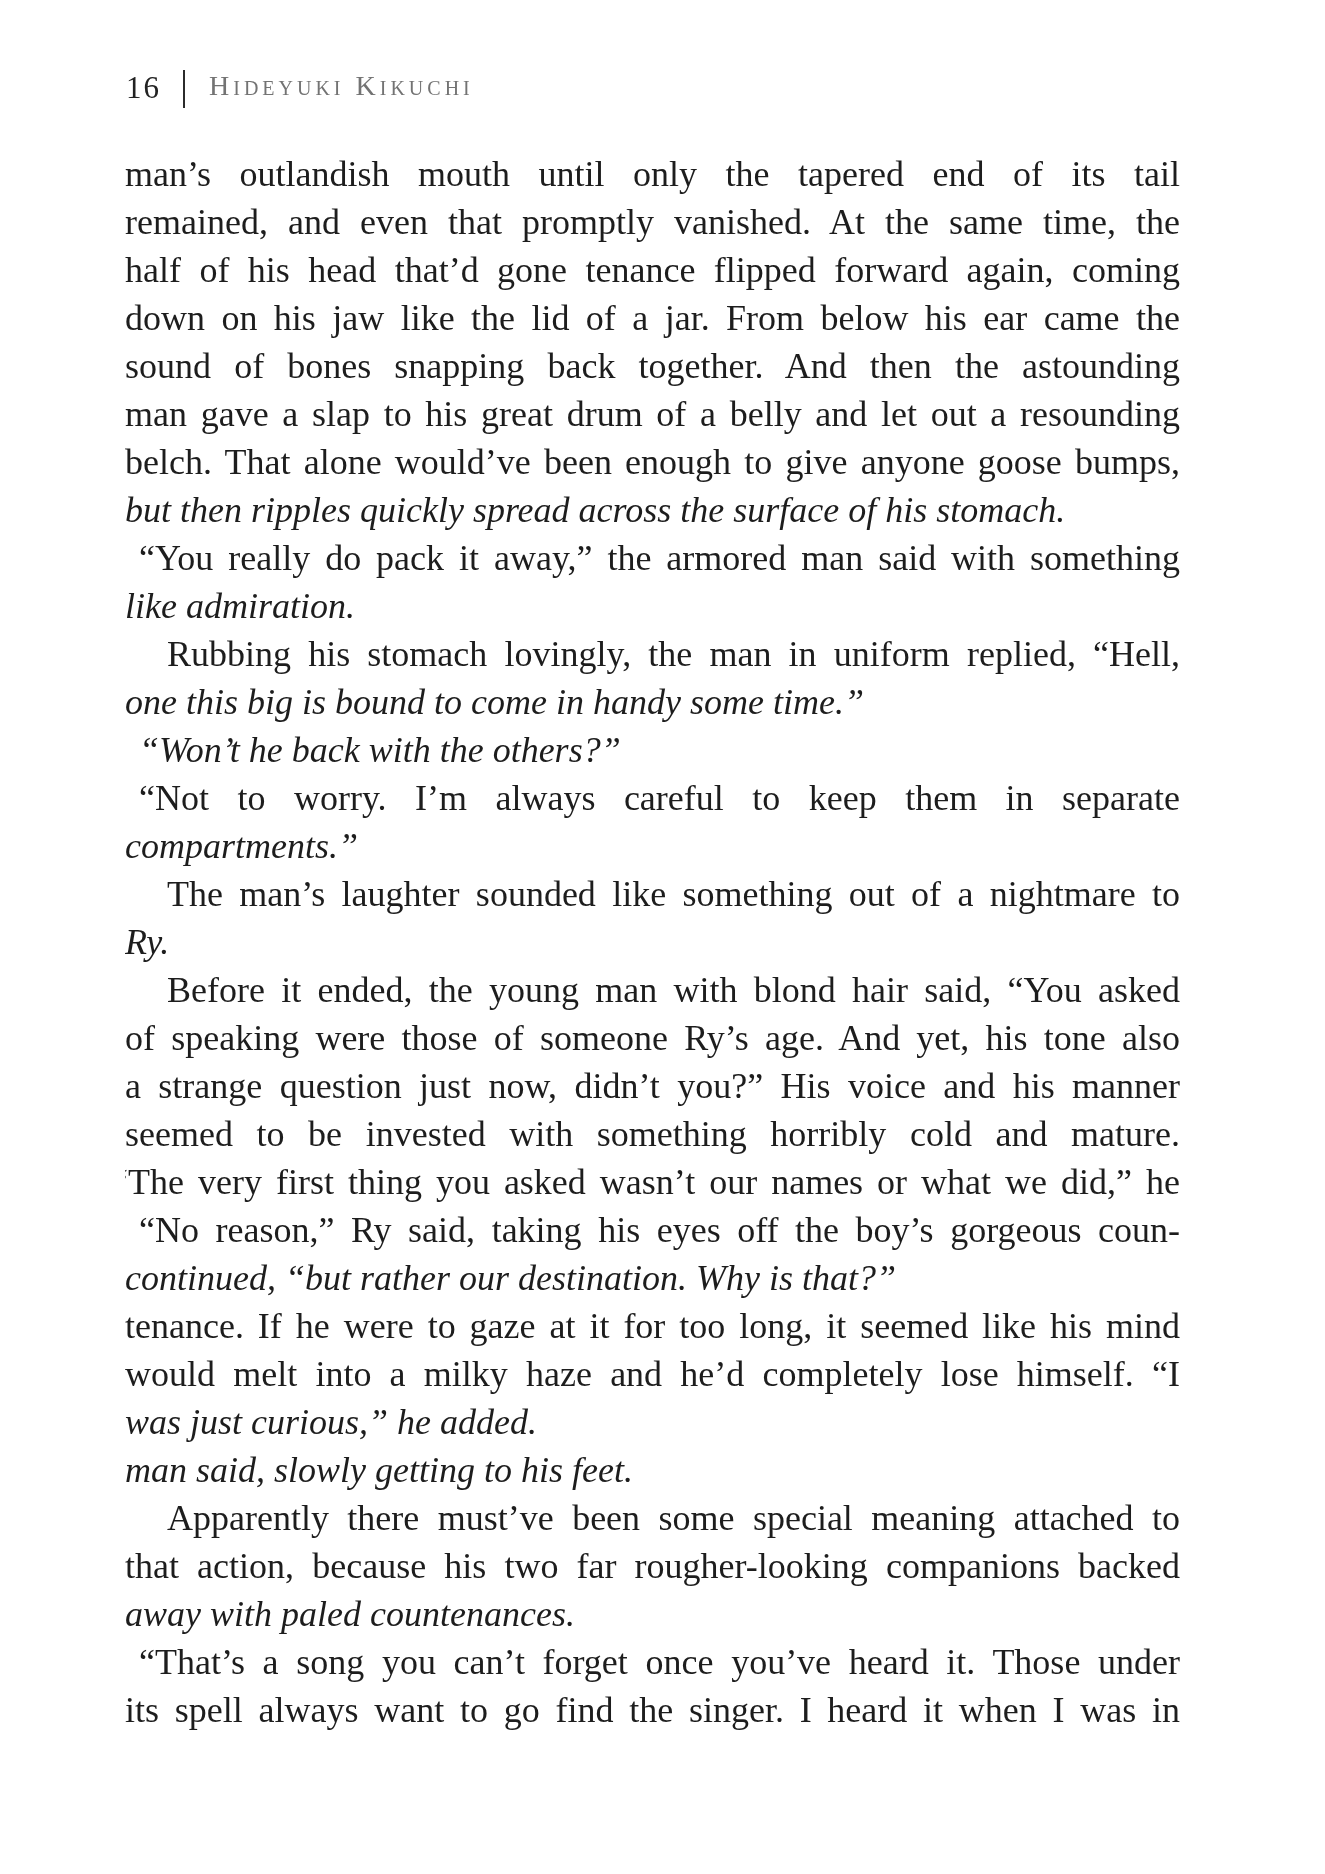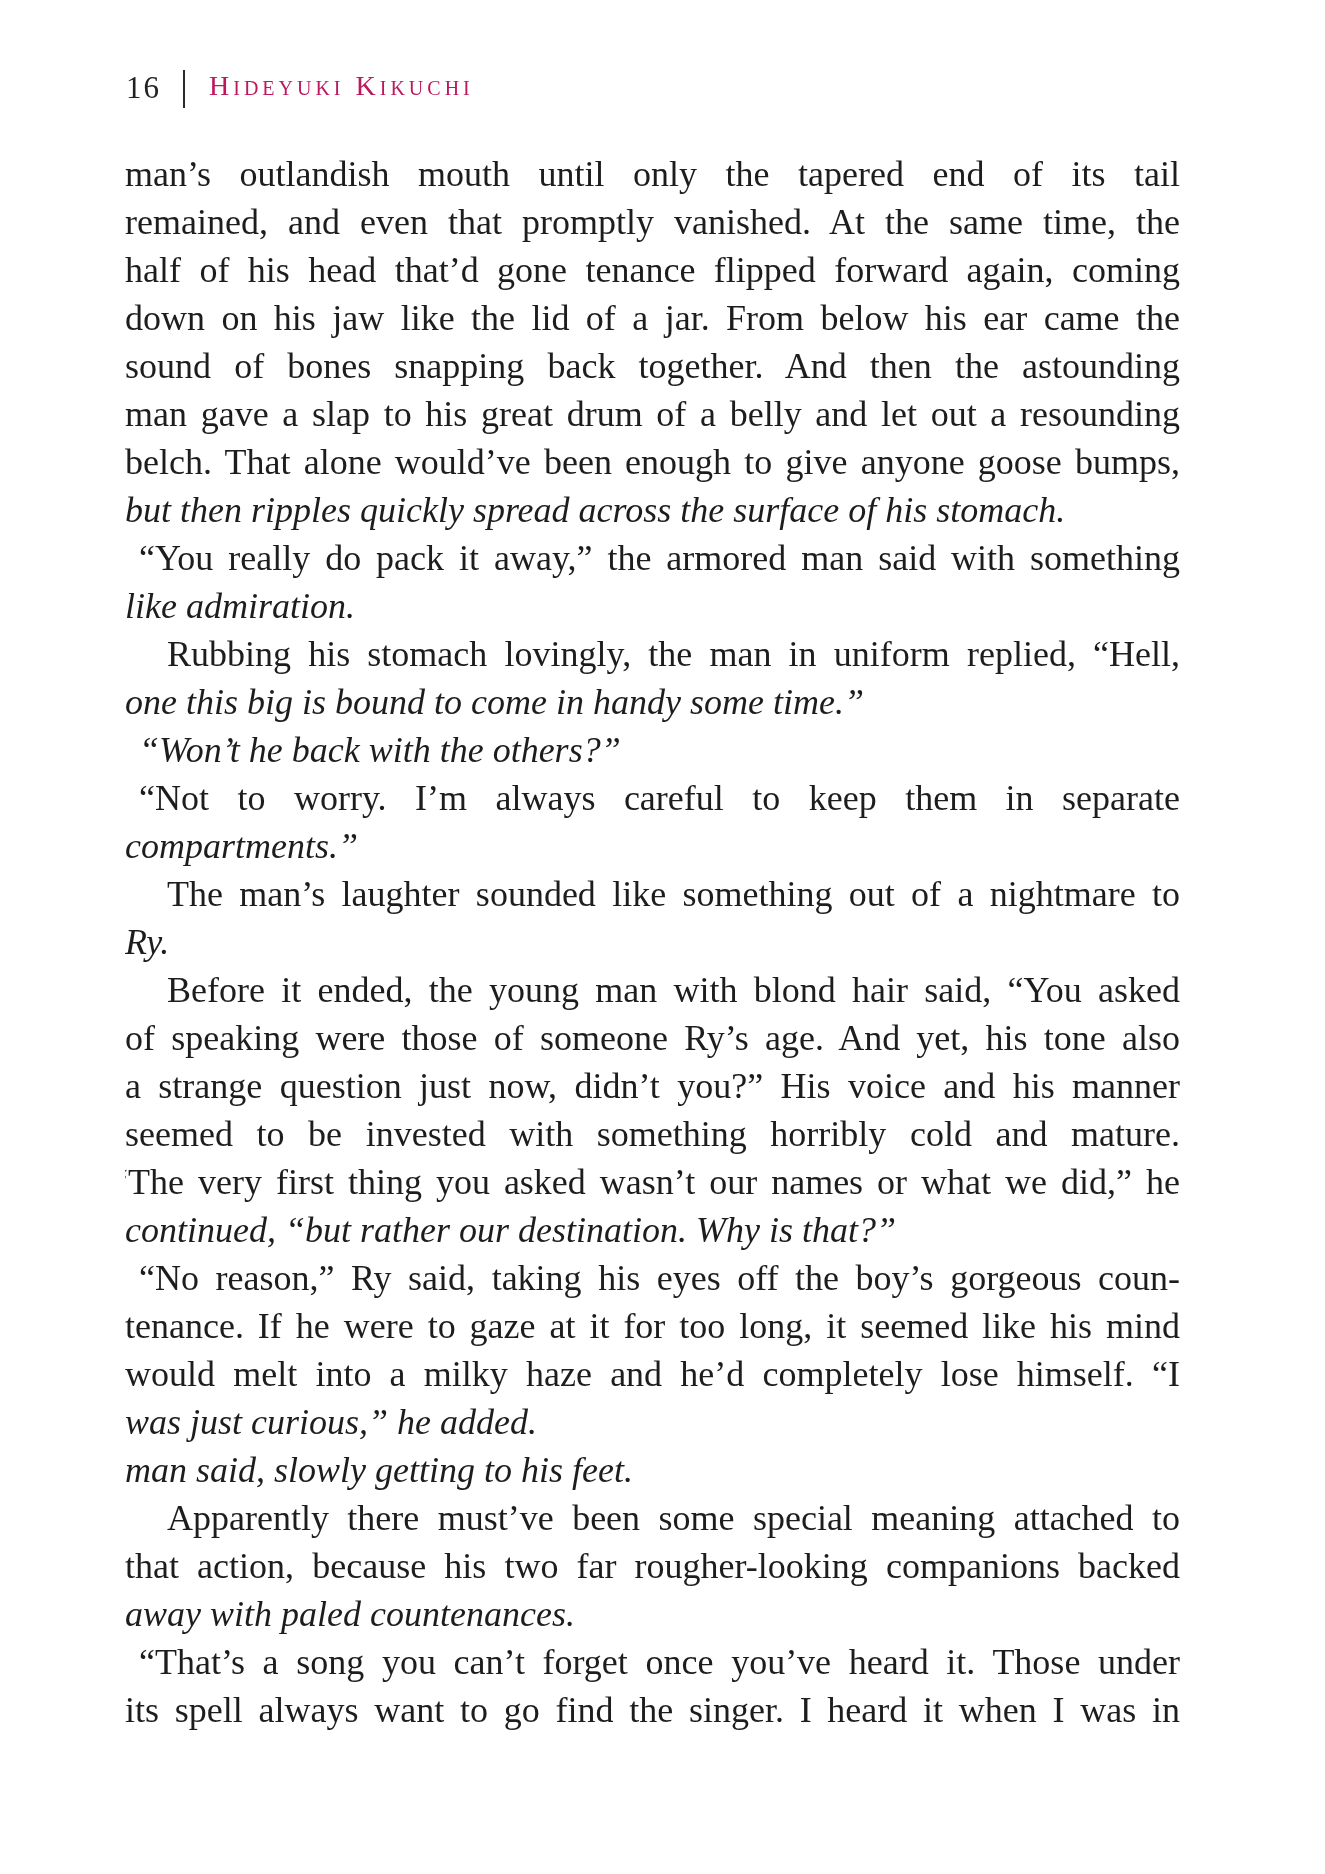--- a/index.html
+++ b/index.html
@@ -30,21 +30,21 @@
   .header-rule {
     width: 2px;
     height: 38px;
     background: #2b2b2b;
     margin: 0 24px 0 22px;
   }
   .running-author {
     font-variant: small-caps;
     font-size: 28px;
     letter-spacing: 4px;
-    color: #be185d;
+    color: #737373;
   }
   .text-block {
     position: absolute;
     left: 108px;
     top: 150px;
     width: 1055px;
     margin-left: 17px;
   }
   .line {
     font-size: 36px;
@@ -94,22 +94,22 @@
     <div class="line indent-q para-end">“Won’t he back with the others?”</div>
     <div class="line indent-q">“Not to worry. I’m always careful to keep them in separate</div>
     <div class="line para-end">compartments.”</div>
     <div class="line indent">The man’s laughter sounded like something out of a nightmare to</div>
     <div class="line para-end">Ry.</div>
     <div class="line indent">Before it ended, the young man with blond hair said, “You asked</div>
     <div class="line">of speaking were those of someone Ry’s age. And yet, his tone also</div>
     <div class="line">a strange question just now, didn’t you?” His voice and his manner</div>
     <div class="line">seemed to be invested with something horribly cold and mature.</div>
     <div class="line hang">“The very first thing you asked wasn’t our names or what we did,” he</div>
+    <div class="line indent-q">“No reason,” Ry said, taking his eyes off the boy’s gorgeous coun-</div>
     <div class="line para-end">continued, “but rather our destination. Why is that?”</div>
-    <div class="line indent-q">“No reason,” Ry said, taking his eyes off the boy’s gorgeous coun-</div>
     <div class="line">tenance. If he were to gaze at it for too long, it seemed like his mind</div>
     <div class="line">would melt into a milky haze and he’d completely lose himself. “I</div>
     <div class="line para-end">was just curious,” he added.</div>
     <div class="line para-end">man said, slowly getting to his feet.</div>
     <div class="line indent">Apparently there must’ve been some special meaning attached to</div>
     <div class="line">that action, because his two far rougher-looking companions backed</div>
     <div class="line para-end">away with paled countenances.</div>
     <div class="line indent-q">“That’s a song you can’t forget once you’ve heard it. Those under</div>
     <div class="line">its spell always want to go find the singer. I heard it when I was in</div>
   </main>

